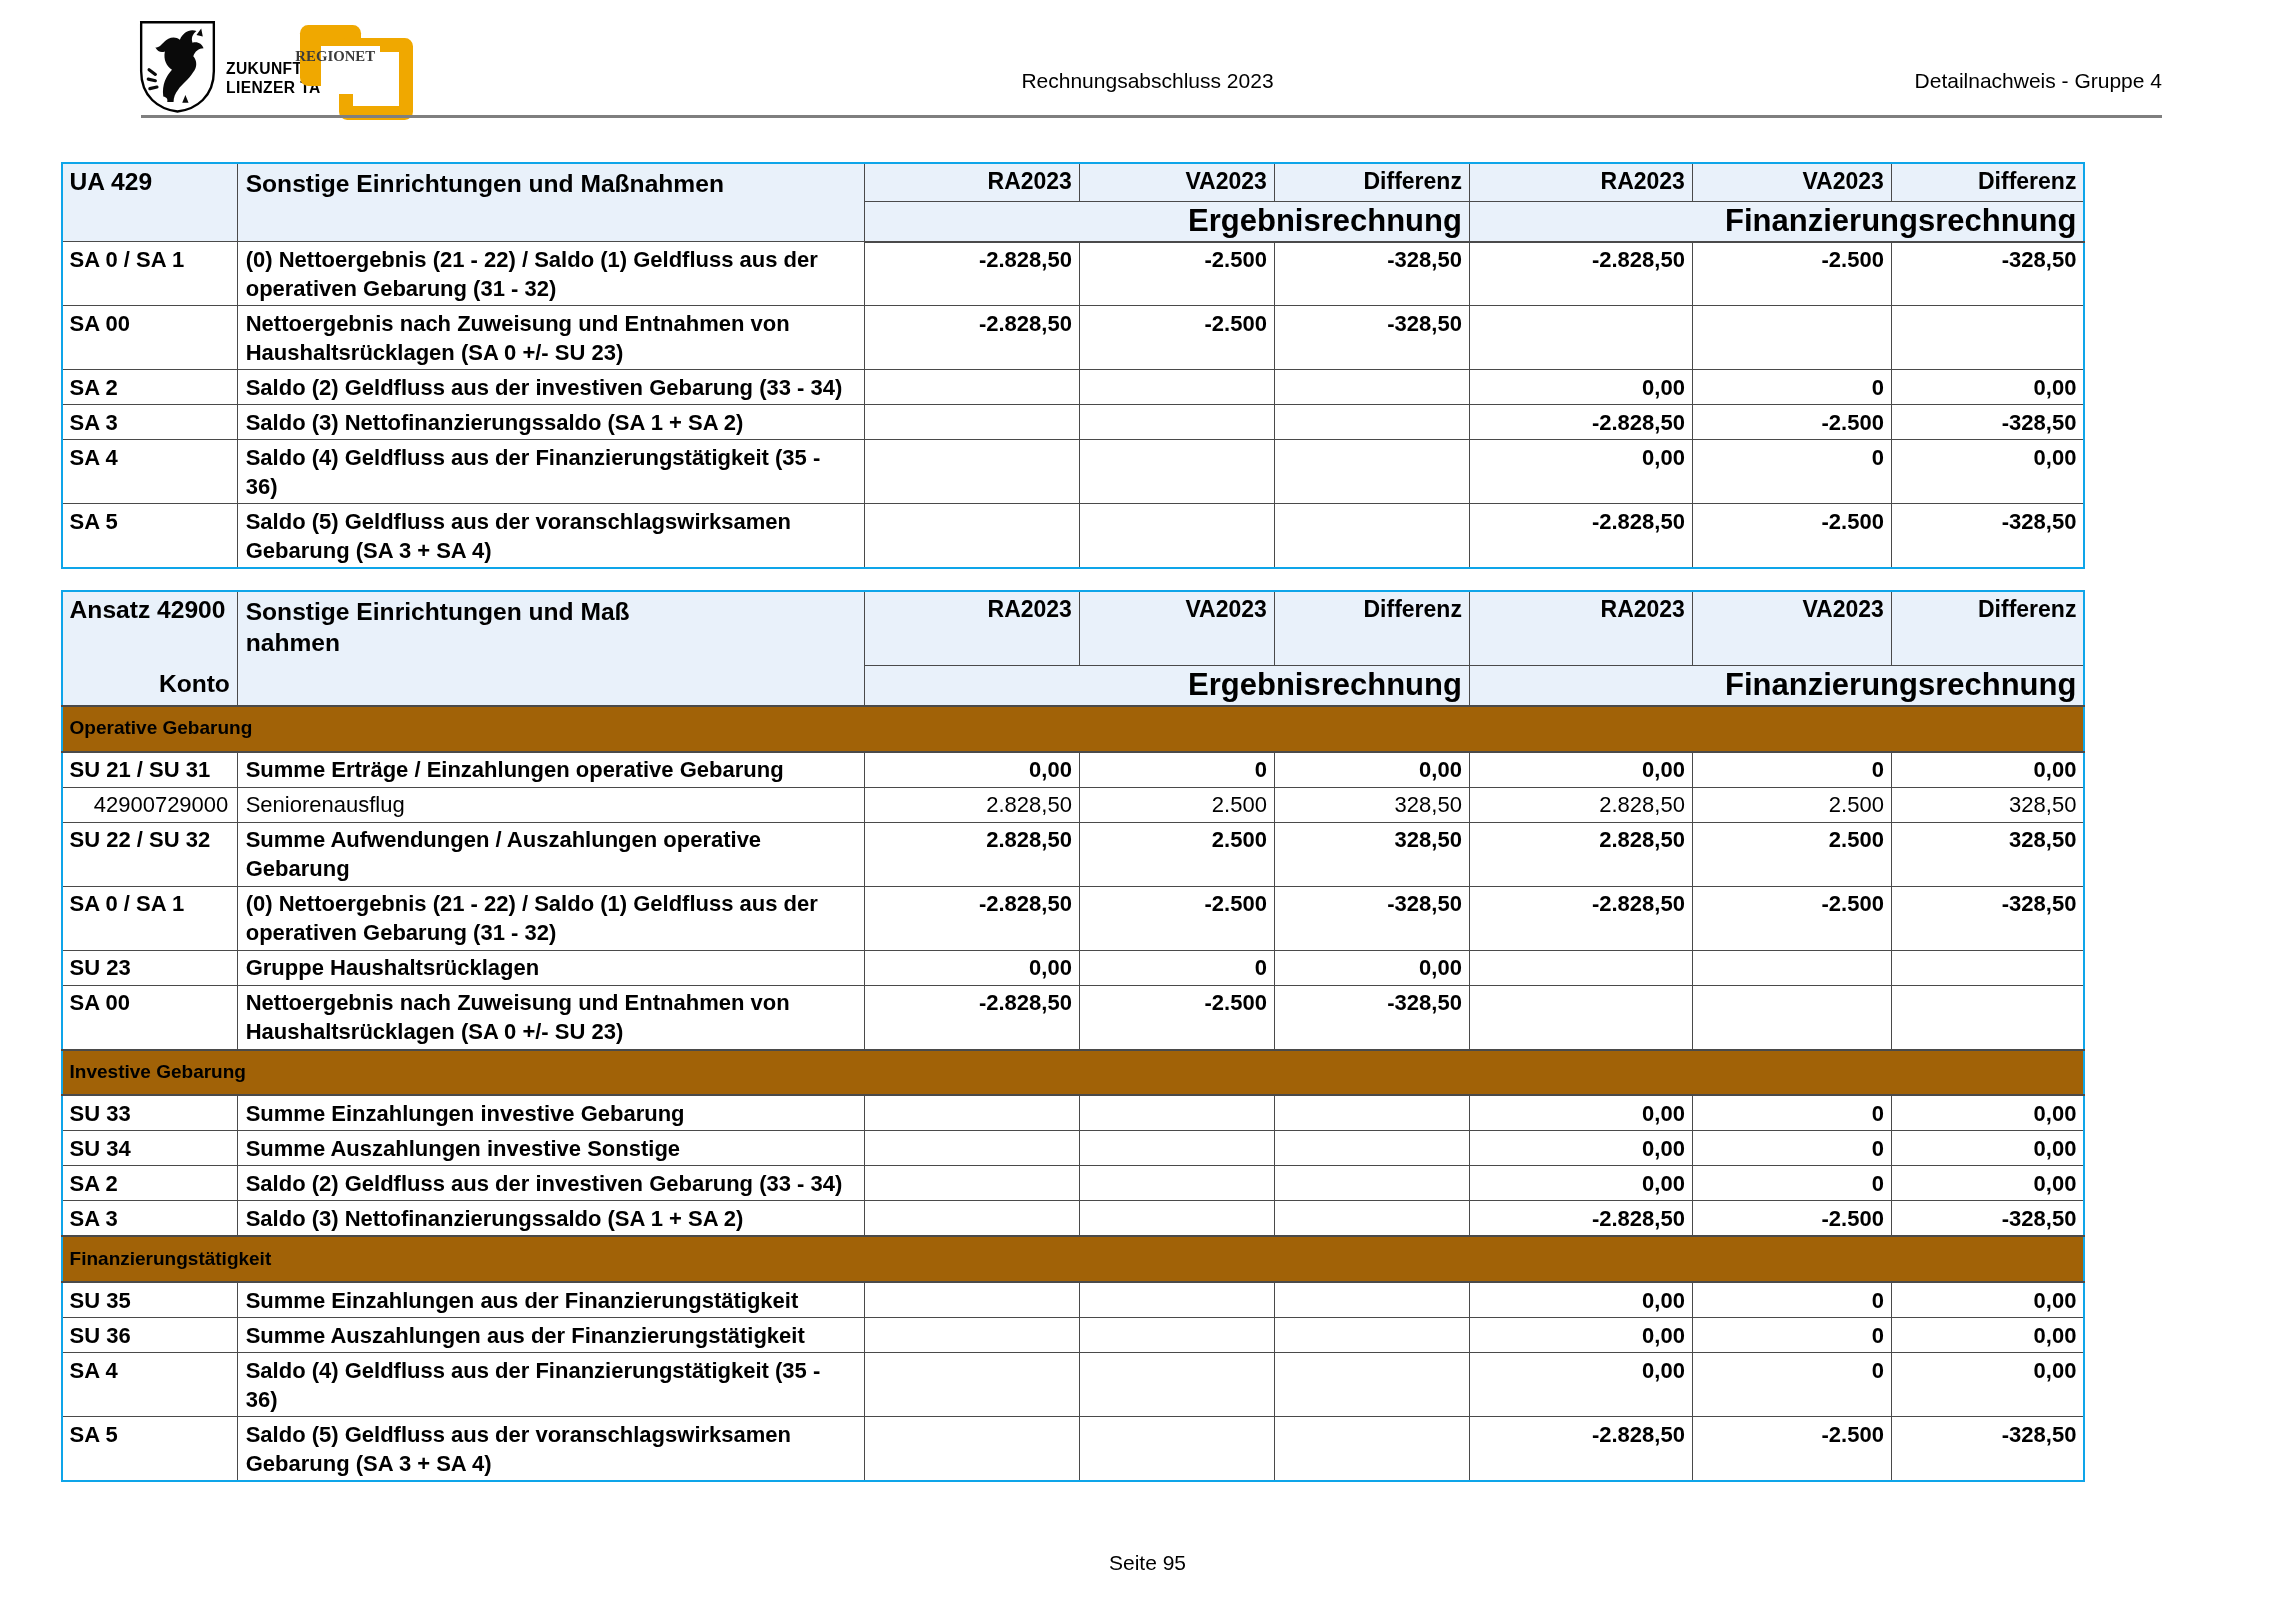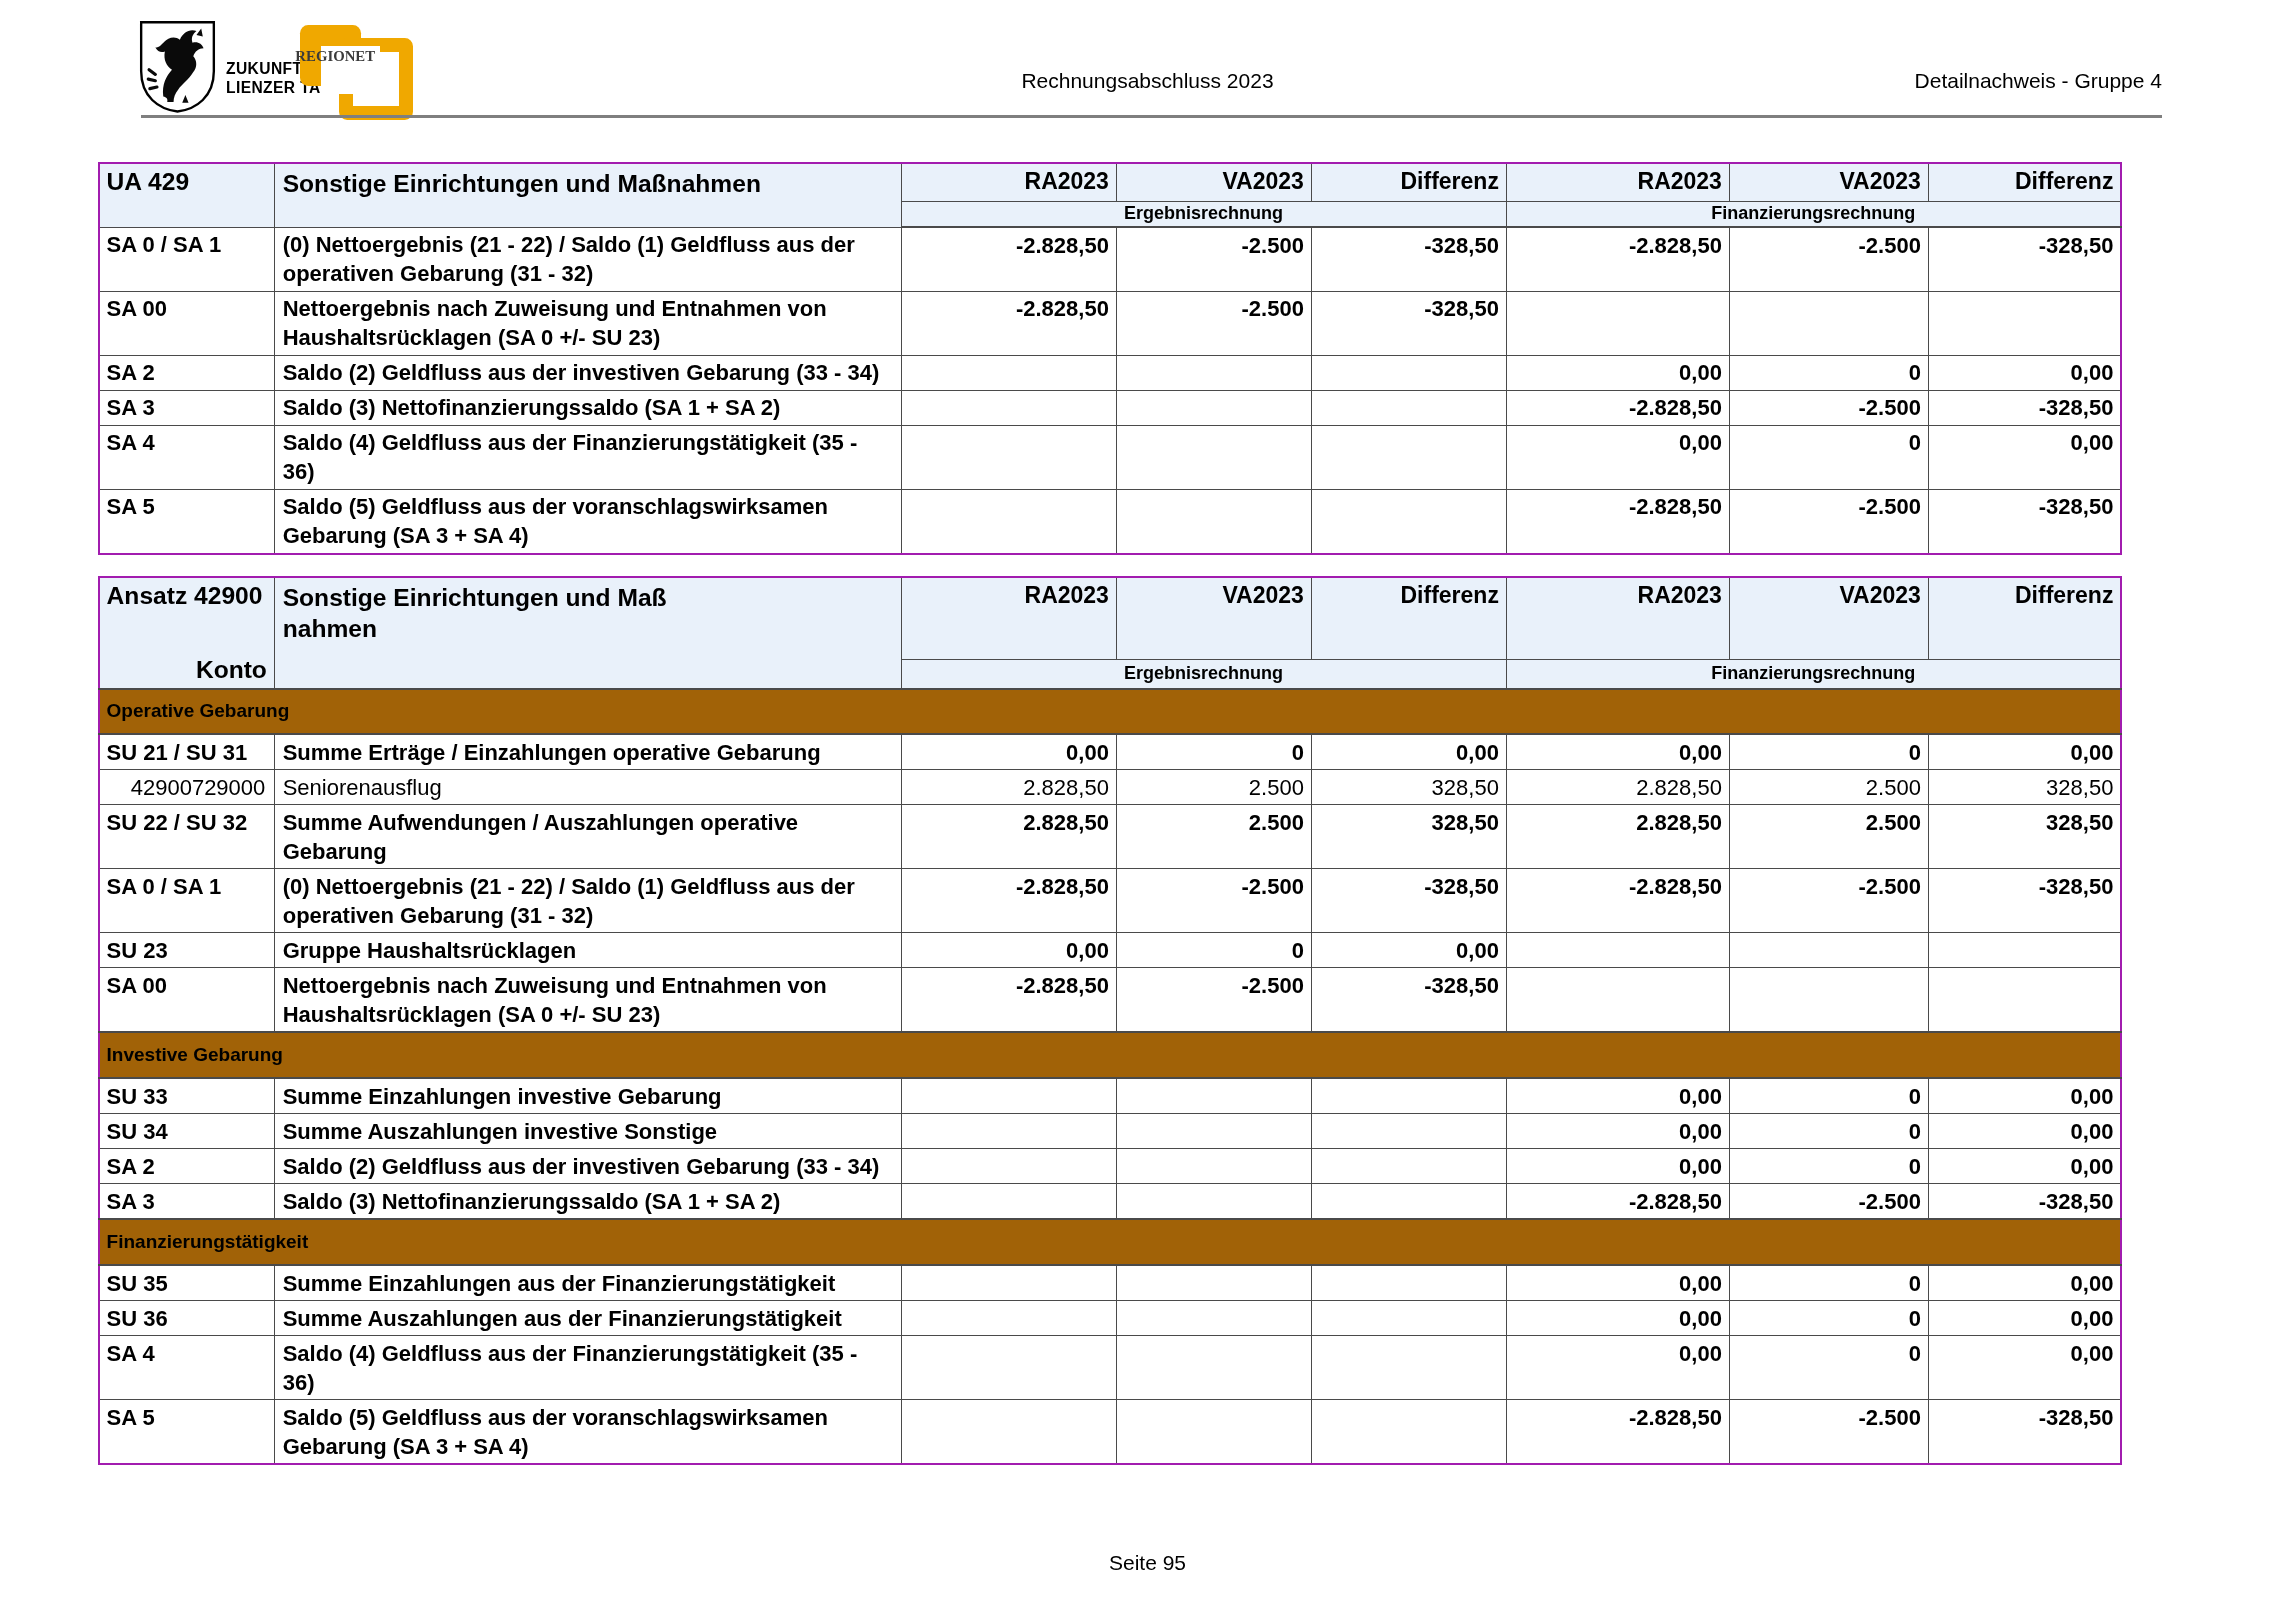--- a/index.html
+++ b/index.html
@@ -19,34 +19,34 @@
   .rn-sq1 { position:absolute; left:0; top:4.9px;  width:61px; height:61px; background:#F0A800; border-radius:8.2px; }
   .rn-sq2 { position:absolute; left:39px; top:18px; width:46px; height:54px; background:#ffffff; border:14px solid #F0A800; border-radius:8.2px; }
   .rn-white { position:absolute; left:21px; top:26px; width:59px; height:48px; background:#ffffff;
               display:flex; flex-direction:row; justify-content:flex-end; padding:3.3px 4.9px; box-sizing:border-box;
               font-family:"Liberation Serif", serif; font-weight:bold; font-size:14.8px; line-height:15.6px; color:#3b3b3b; }
   .hdr-center { position:absolute; left:0; width:100%; top:69px; text-align:center; font-size:21px; }
   .hdr-right  { position:absolute; right:133px; top:69px; font-size:21px; }
   .hdr-rule   { position:absolute; left:141px; right:133px; top:115px; height:3.3px; background:#7f7f7f; }
 
   
-  table.tbl { border-collapse:collapse; table-layout:fixed; width:2022px; margin-left:98px;
-              border:2px solid #a21caf; }
+  table.tbl { border-collapse:collapse; table-layout:fixed; width:2022px; margin-left:61px;
+              border:2px solid #0ea5e9; }
   #table2 { margin-top:21px;border-radius:25px; }
   .tbl th, .tbl td {
     border-left:1.2px solid #4a4a4a; border-right:1.2px solid #4a4a4a;
     border-top:1.6px solid #4a4a4a; border-bottom:1.6px solid #4a4a4a;
     box-sizing:border-box; overflow:hidden;
   }
   .tbl thead th { background:#e9f1fa; font-weight:bold; }
   .h-code  { font-size:24.6px; text-align:left; vertical-align:top; padding:4.1px 6.6px; }
   .h-title { font-size:24.6px; text-align:left; vertical-align:top; padding:4.1px 8.2px; line-height:31px; }
   .h-col   { font-size:23px; text-align:right; vertical-align:top; padding:4.1px 6.6px; height:38px; }
   .h-col-tall { height:74px; }
-  .h-group { font-size:18px; text-align:center; vertical-align:middle; padding:1.6px 6.6px; height:26px; }
+  .h-group { font-size:31px; text-align:right; vertical-align:middle; padding:1.6px 6.6px; height:26px; }
   .h-merged { border-bottom:2.9px solid #4a4a4a; }
   .tbl thead tr:last-child th { border-bottom:2.9px solid #4a4a4a; }
   .code2-wrap { display:flex; flex-direction:column; justify-content:space-between; height:100%; min-height:102px; }
   .code2-wrap .konto { text-align:right; }
   .tline { display:block; }
 
   .tbl td { font-size:22px; font-weight:bold; vertical-align:top; padding:2.5px 6.6px; line-height:29px; height:31px; }
   tr.regular td { font-weight:normal; }
   td.c-num  { text-align:right; }
   td.c-label{ padding-left:8.2px; }

